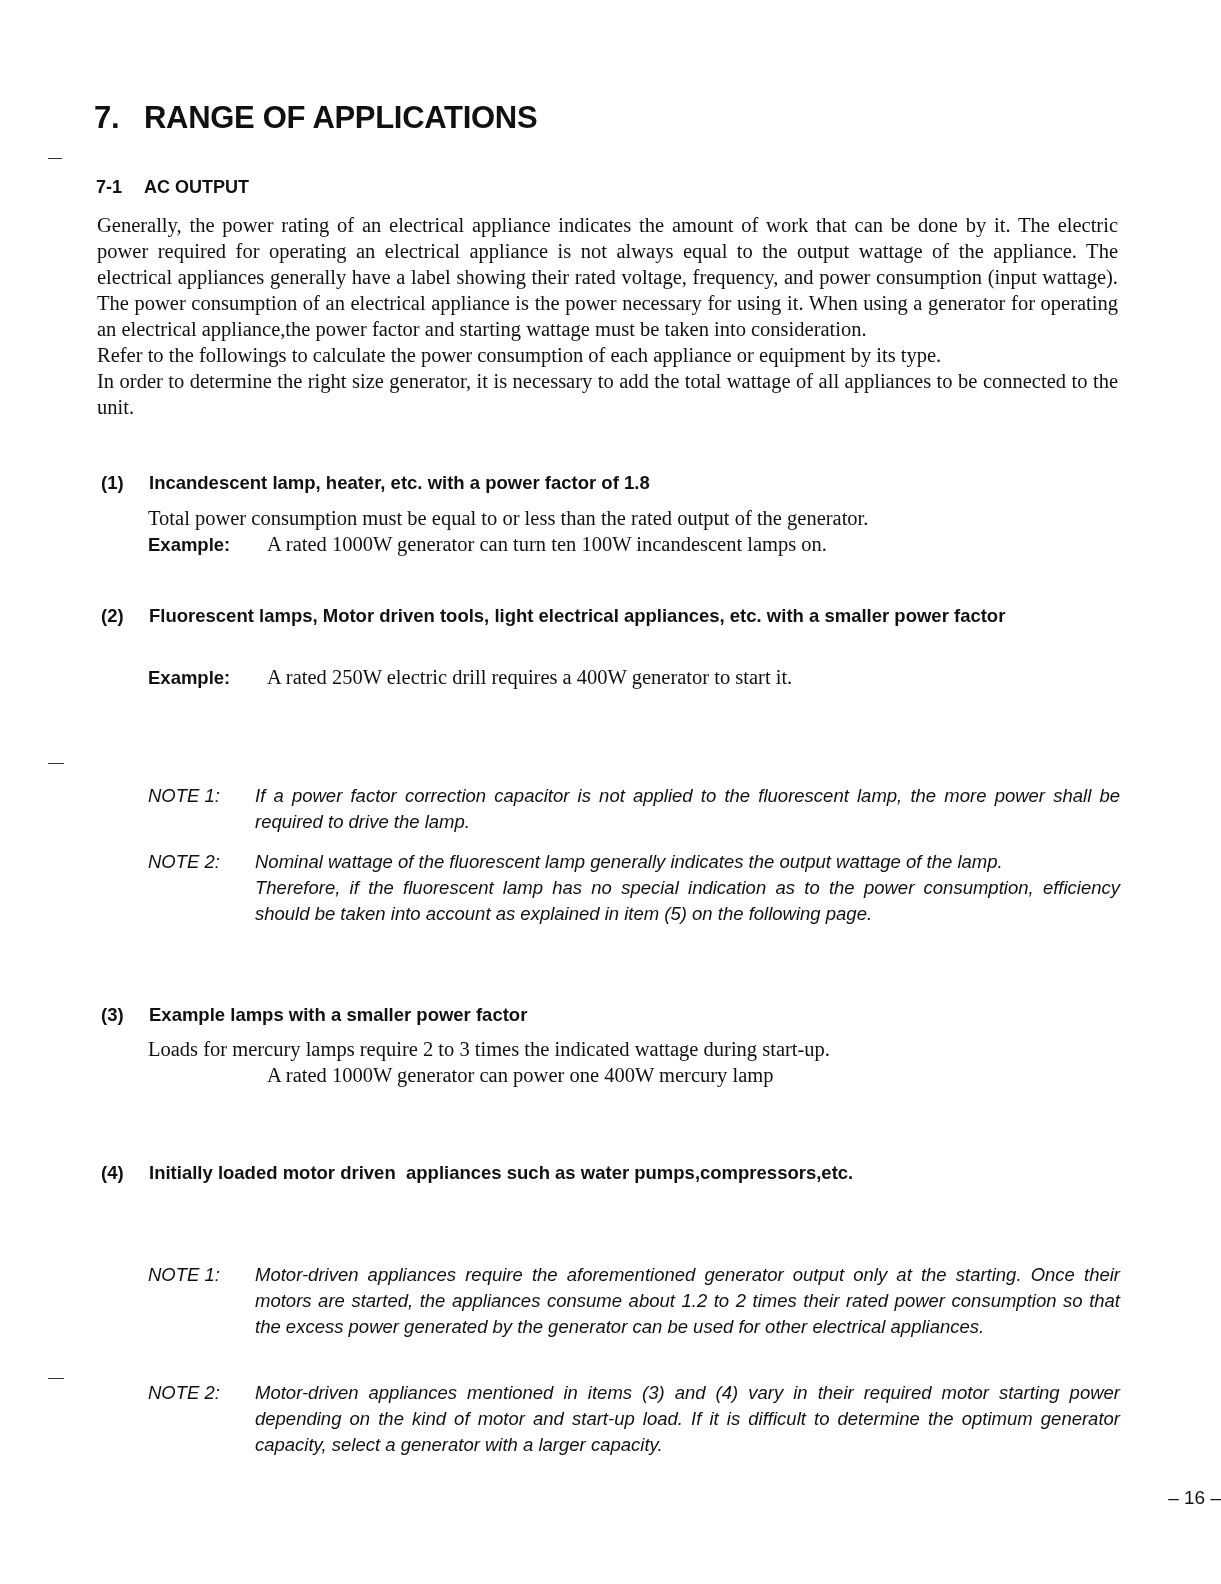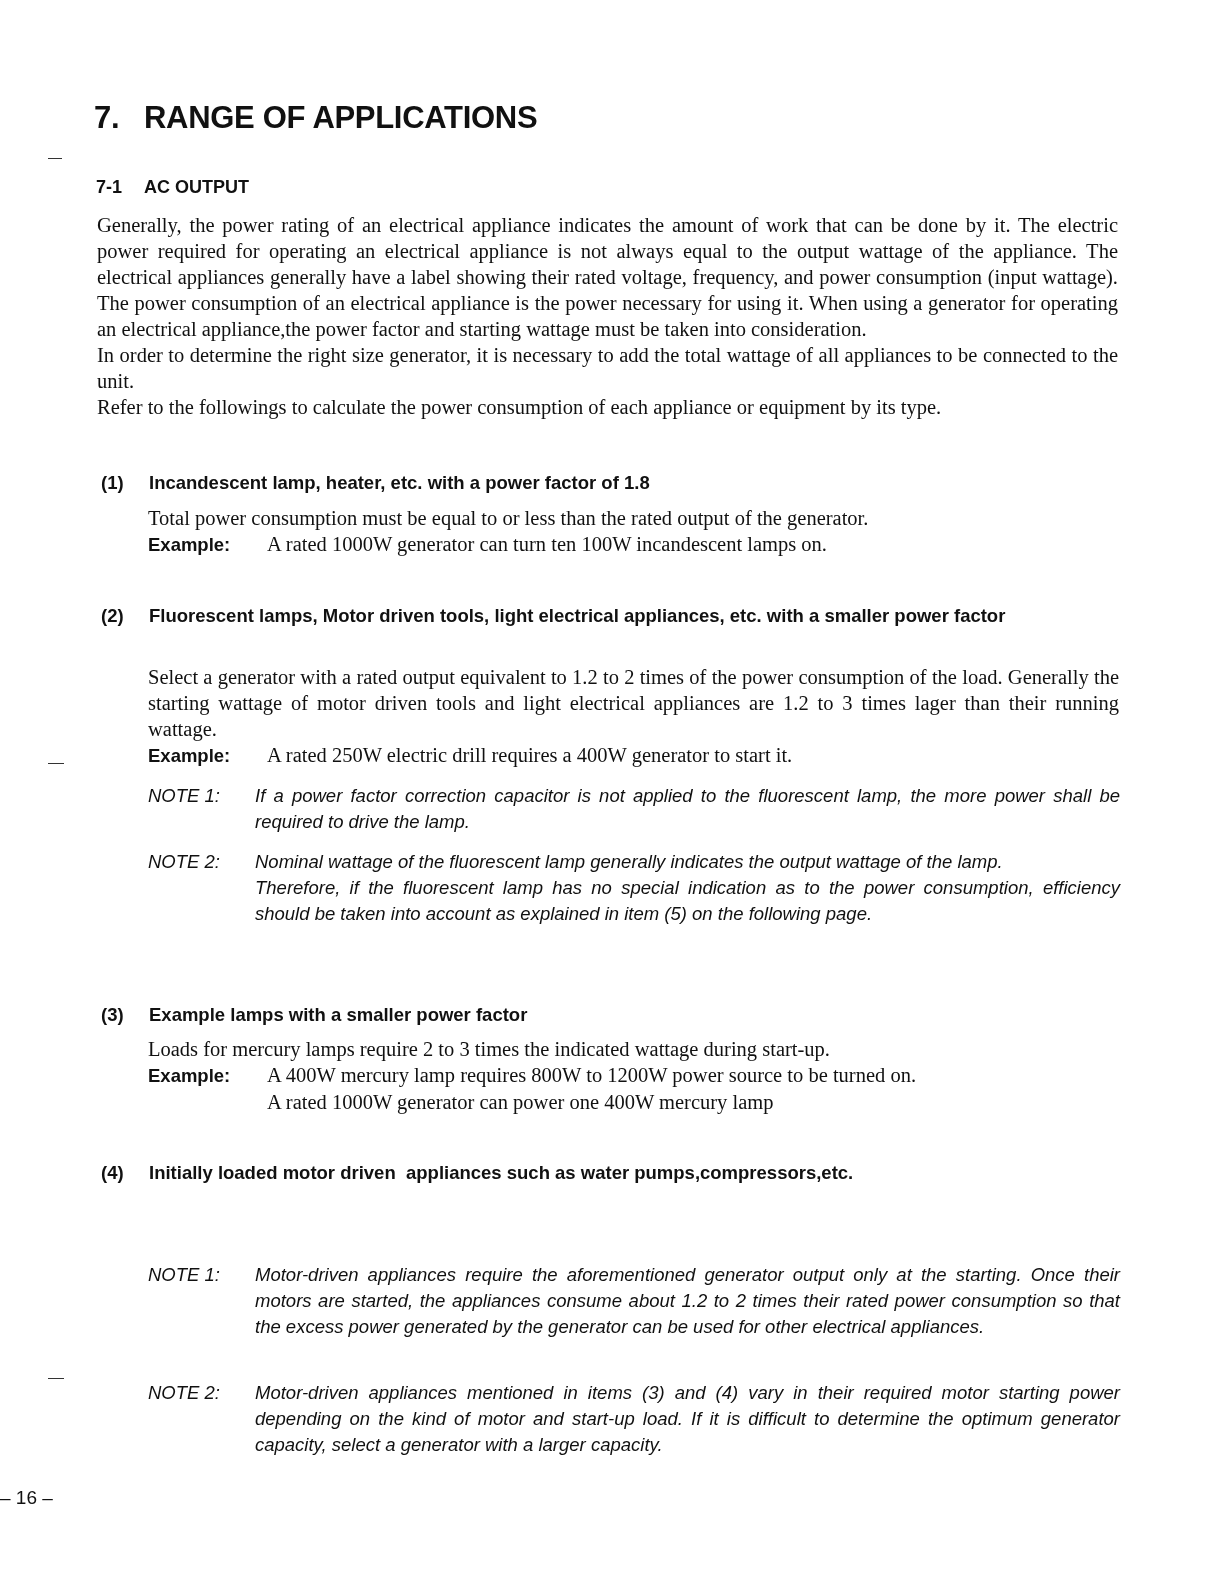--- a/index.html
+++ b/index.html
@@ -16,57 +16,56 @@
   .item-head .num { position:absolute; left:0; top:0; }
   .item-head .txt { display:block; margin-left:48px; }
   .body-block { position:absolute; left:148px; width:971px; text-align:justify; }
   .body-block p { margin:0; }
   .ex-label { font-family:"Liberation Sans", sans-serif; font-weight:bold; font-size:18.5px; display:inline-block; width:119px; }
   .ex-cont { padding-left:119px; }
   .note { position:absolute; left:148px; width:972px; font-family:"Liberation Sans", sans-serif; font-style:italic; font-size:18.5px; line-height:26px; }
   .note .nlabel { position:absolute; left:0; top:0; }
   .note .ntext { display:block; margin-left:107px; text-align:justify; }
   .note .ntext p { margin:0; }
-  .footer { position:absolute; left:0; width:1221px; top:1487px; text-align:left; font-family:"Liberation Sans", sans-serif; font-size:19px; }
+  .footer { position:absolute; left:0; width:1221px; top:1487px; text-align:right; font-family:"Liberation Sans", sans-serif; font-size:19px; }
   .tick { position:absolute; background:#333; height:1px; }
 </style>
 </head>
 <body>
 
 <div class="page">
 
   <div class="tick" style="left:48px; top:158px; width:14px;"></div>
   <div class="tick" style="left:48px; top:763px; width:16px;"></div>
   <div class="tick" style="left:48px; top:1378px; width:16px;"></div>
 
   <h1 class="title"><span class="num">7.</span><span>RANGE OF APPLICATIONS</span></h1>
 
   <h2 class="sub"><span class="num">7-1</span><span>AC OUTPUT</span></h2>
 
   <div class="intro serif">
     <p>Generally, the power rating of an electrical appliance indicates the amount of work that can be done by it. The electric power required for operating an electrical appliance is not always equal to the output wattage of the appliance. The electrical appliances generally have a label showing their rated voltage, frequency, and power consumption (input wattage). The power consumption of an electrical appliance is the power necessary for using it. When using a generator for operating an electrical appliance,the power factor and starting wattage must be taken into consideration.</p>
+    <p>Refer to the followings to calculate the power consumption of each appliance or equipment by its type.</p>
     <p>In order to determine the right size generator, it is necessary to add the total wattage of all appliances to be connected to the unit.</p>
-    <p>Refer to the followings to calculate the power consumption of each appliance or equipment by its type.</p>
   </div>
 
   <div class="item-head" style="top:470px;">
     <span class="num">(1)</span>
     <span class="txt">Incandescent lamp, heater, etc. with a power factor of 1.8</span>
   </div>
   <div class="body-block serif" style="top:505px;">
     <p>Total power consumption must be equal to or less than the rated output of the generator.</p>
     <p><span class="ex-label">Example:</span><span>A rated 1000W generator can turn ten 100W incandescent lamps on.</span></p>
   </div>
 
   <div class="item-head" style="top:603px;">
     <span class="num">(2)</span>
     <span class="txt">Fluorescent lamps, Motor driven tools, light electrical appliances, etc. with a smaller power factor</span>
   </div>
   <div class="body-block serif" style="top:664px;">
-    <p>Select a generator with a rated output equivalent to 1.2 to 2 times of the power consumption of the load. Generally the starting wattage of motor driven tools and light electrical appliances are 1.2 to 3 times lager than their running wattage.</p>
     <p><span class="ex-label">Example:</span><span>A rated 250W electric drill requires a 400W generator to start it.</span></p>
   </div>
   <div class="note" style="top:783px;">
     <span class="nlabel">NOTE 1:</span>
     <span class="ntext">
         <p>If a power factor correction capacitor is not applied to the fluorescent lamp, the more power shall be required to drive the lamp.</p>
       </span>
   </div>
   <div class="note" style="top:849px;">
     <span class="nlabel">NOTE 2:</span>
@@ -75,21 +74,20 @@
       <p>Therefore, if the fluorescent lamp has no special indication as to the power consumption, efficiency should be taken into account as explained in item (5) on the following page.</p>
     </span>
   </div>
 
   <div class="item-head" style="top:1002px;">
     <span class="num">(3)</span>
     <span class="txt">Example lamps with a smaller power factor</span>
   </div>
   <div class="body-block serif" style="top:1036px;">
     <p>Loads for mercury lamps require 2 to 3 times the indicated wattage during start-up.</p>
-    <p><span class="ex-label">Example:</span><span>A 400W mercury lamp requires 800W to 1200W power source to be turned on.</span></p>
     <p class="ex-cont">A rated 1000W generator can power one 400W mercury lamp</p>
   </div>
 
   <div class="item-head" style="top:1160px;">
     <span class="num">(4)</span>
     <span class="txt" style="white-space:pre;">Initially loaded motor driven  appliances such as water pumps,compressors,etc.</span>
   </div>
   <div class="note" style="top:1262px;">
     <span class="nlabel">NOTE 1:</span>
     <span class="ntext">

